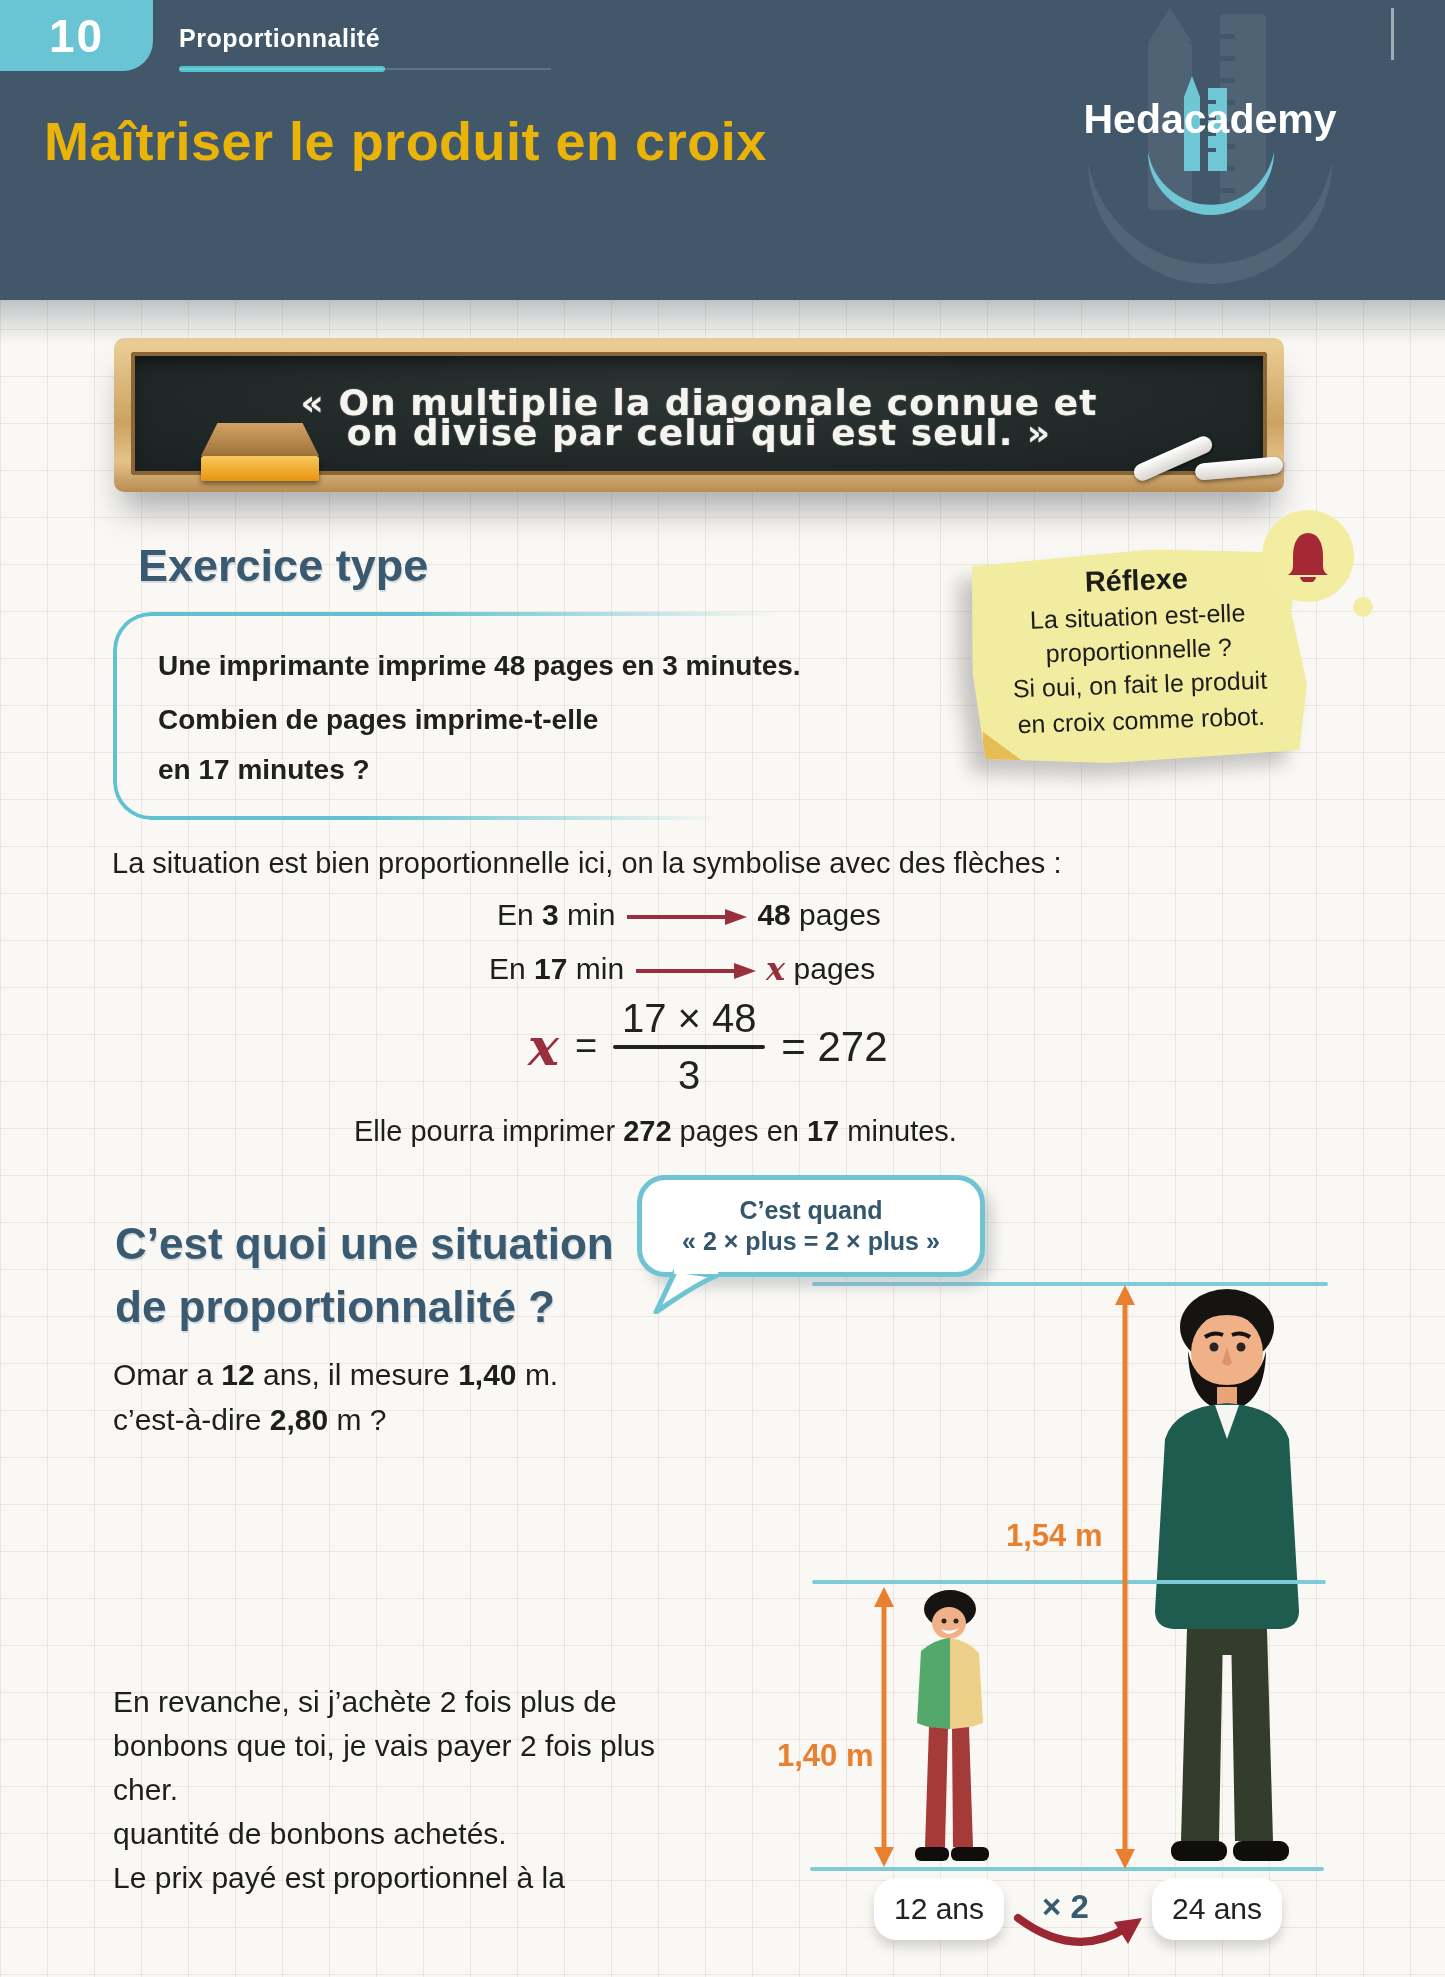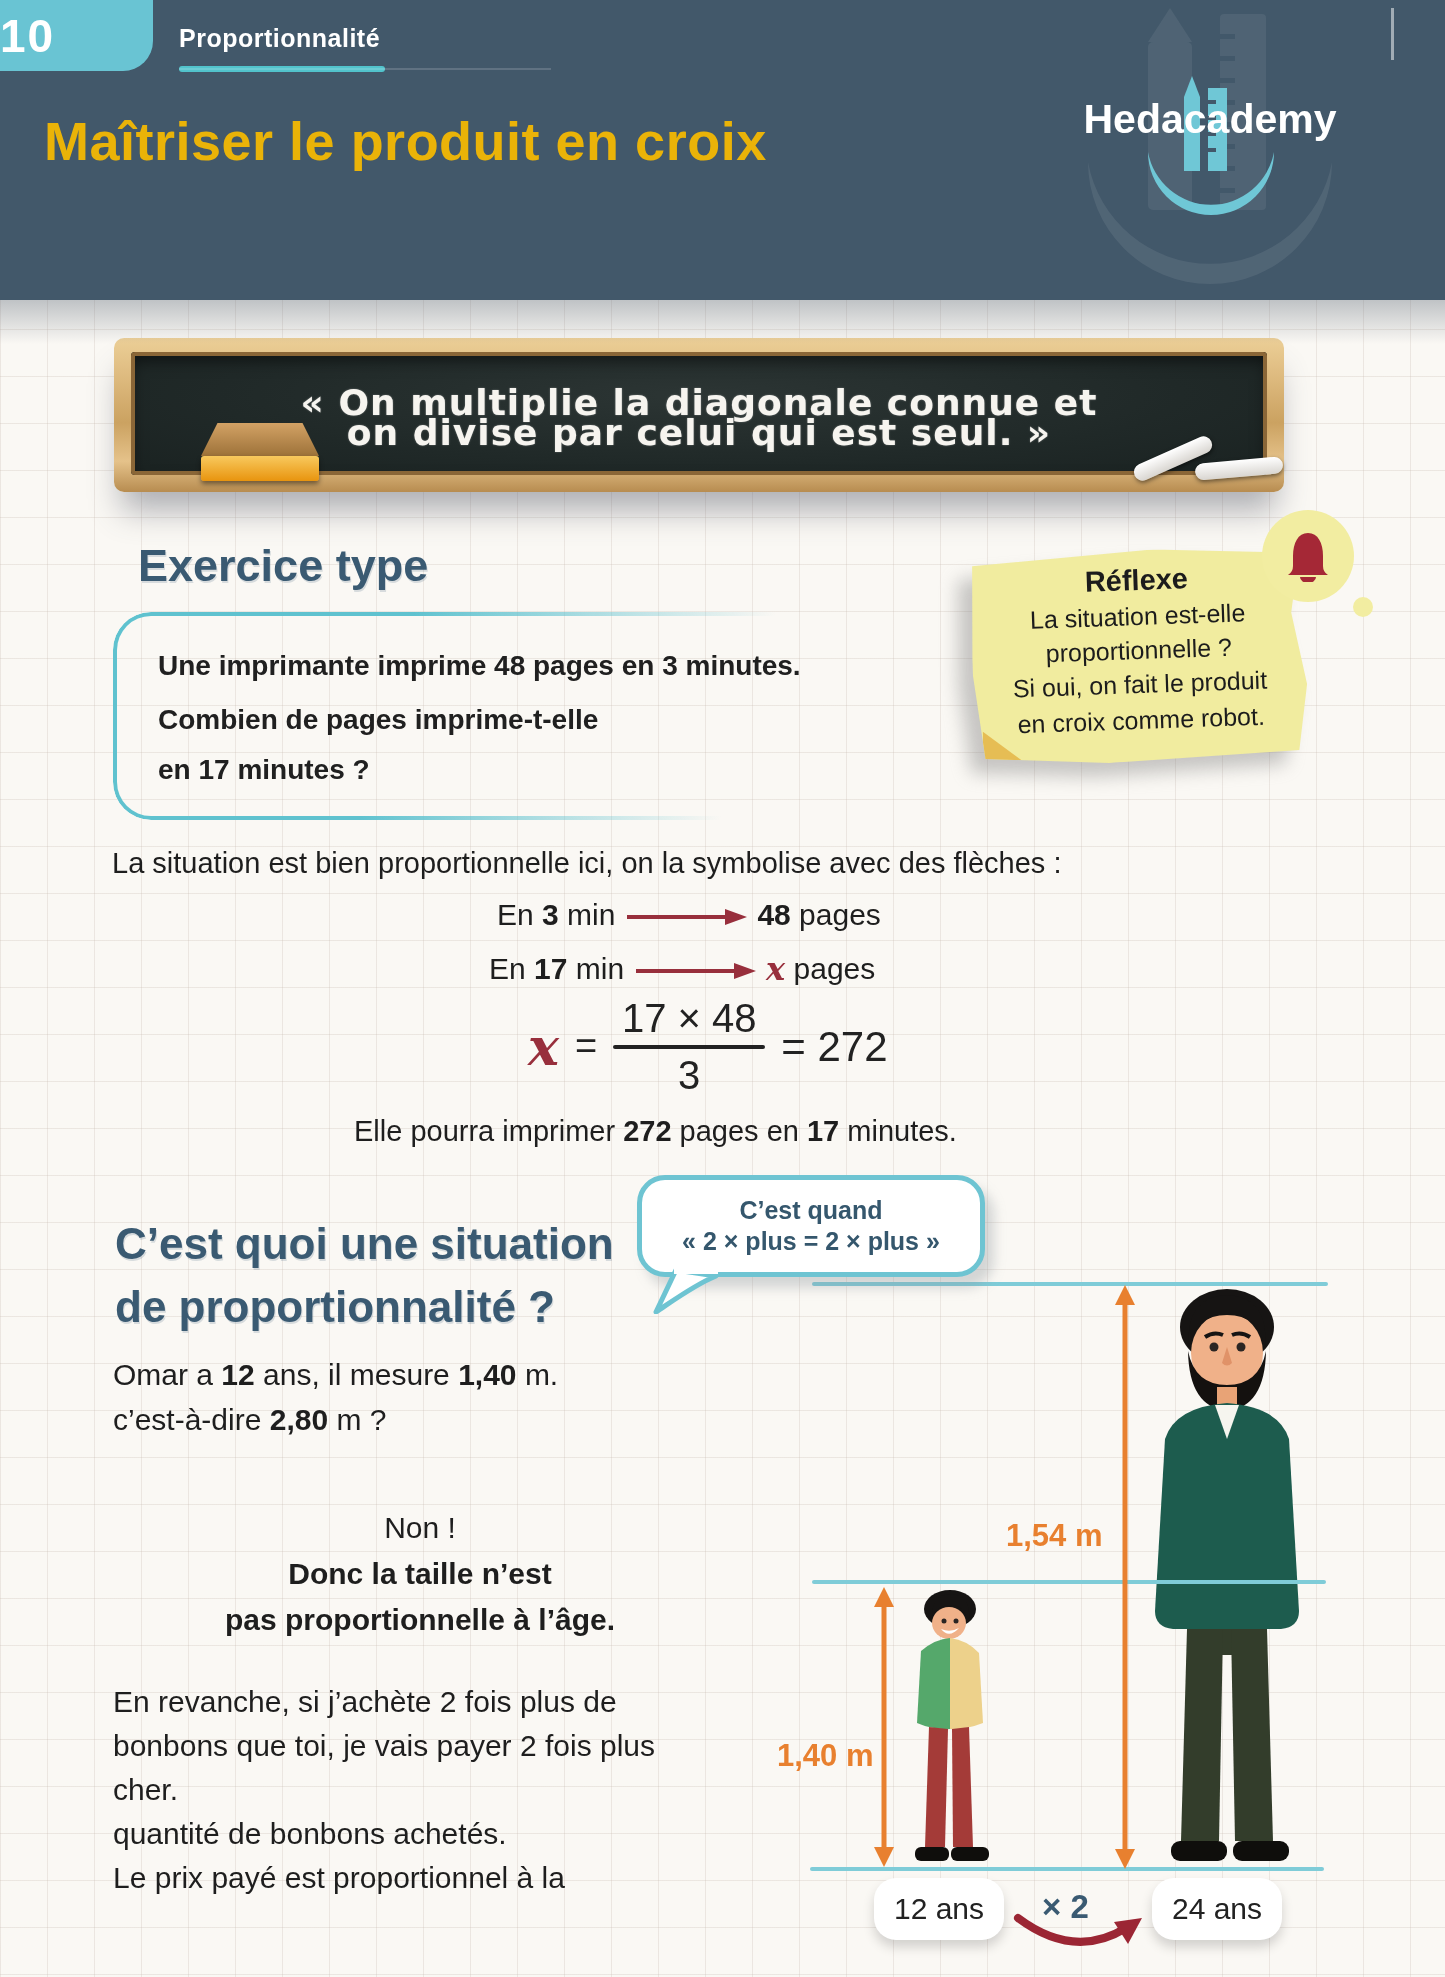--- a/index.html
+++ b/index.html
@@ -12,21 +12,21 @@
     background-size:47px 47px;
     font-family:"Liberation Sans", sans-serif;
     color:#1e1e1e;
   }
 
   
   .hdr{position:absolute;left:0;top:0;width:1445px;height:300px;background:#42586a;overflow:hidden;z-index:5;}
   .hdr-shadow{position:absolute;left:0;top:300px;width:1445px;height:44px;
     background:linear-gradient(180deg, rgba(96,108,122,0.38), rgba(96,108,122,0));z-index:4;}
   .badge{position:absolute;left:0;top:0;width:153px;height:71px;background:#69c4d3;
-    border-radius:0 0 30px 0;display:flex;align-items:center;}
+    border-radius:0 0 30px 0;display:flex;align-items:center;justify-content:center;}
   .badge span{font-size:46px;font-weight:bold;color:#fff;letter-spacing:2px;}
   .chapter-label{position:absolute;left:179px;top:24px;font-size:25px;font-weight:bold;color:#fff;letter-spacing:.5px;}
   .chapter-underline{position:absolute;left:179px;top:66px;width:206px;height:6px;background:#52c3cc;border-radius:3px;}
   .chapter-underline-faint{position:absolute;left:179px;top:68px;width:372px;height:2px;background:rgba(255,255,255,0.16);}
   .page-title{position:absolute;left:44px;top:110px;font-size:54px;font-weight:bold;color:#eab308;letter-spacing:.5px;}
   .logo-wrap{position:absolute;left:1060px;top:0;width:300px;height:300px;}
   .logo-wrap svg{position:absolute;left:0;top:0;}
   .brand{position:absolute;left:0;top:96px;width:300px;text-align:center;font-size:41px;font-weight:bold;color:#fff;z-index:2;}
   .hdr-tick{position:absolute;left:1391px;top:8px;width:3px;height:52px;background:rgba(255,255,255,0.5);}
 
@@ -256,25 +256,20 @@
   <div class="section2">
     <div>C’est quoi une situation</div>
     <div>de proportionnalité ?</div>
   </div>
 
   <div class="omar">
     <div><span>Omar a </span><b>12</b><span> ans, il mesure </span><b>1,40</b><span> m.</span></div>
     <div><span>c’est-à-dire </span><b>2,80</b><span> m ?</span></div>
   </div>
 
-  <div class="conclusion">
-    <div>Non !</div>
-    <div class="cb">Donc la taille n’est</div>
-    <div class="cb">pas proportionnelle à l’âge.</div>
-  </div>
 
   <div class="candy">
     <div>En revanche, si j’achète 2 fois plus de</div>
     <div>bonbons que toi, je vais payer 2 fois plus</div>
     <div>cher.</div>
     <div>quantité de bonbons achetés.</div>
     <div>Le prix payé est proportionnel à la</div>
   </div>
 
   <div class="tealline line-top"></div>

